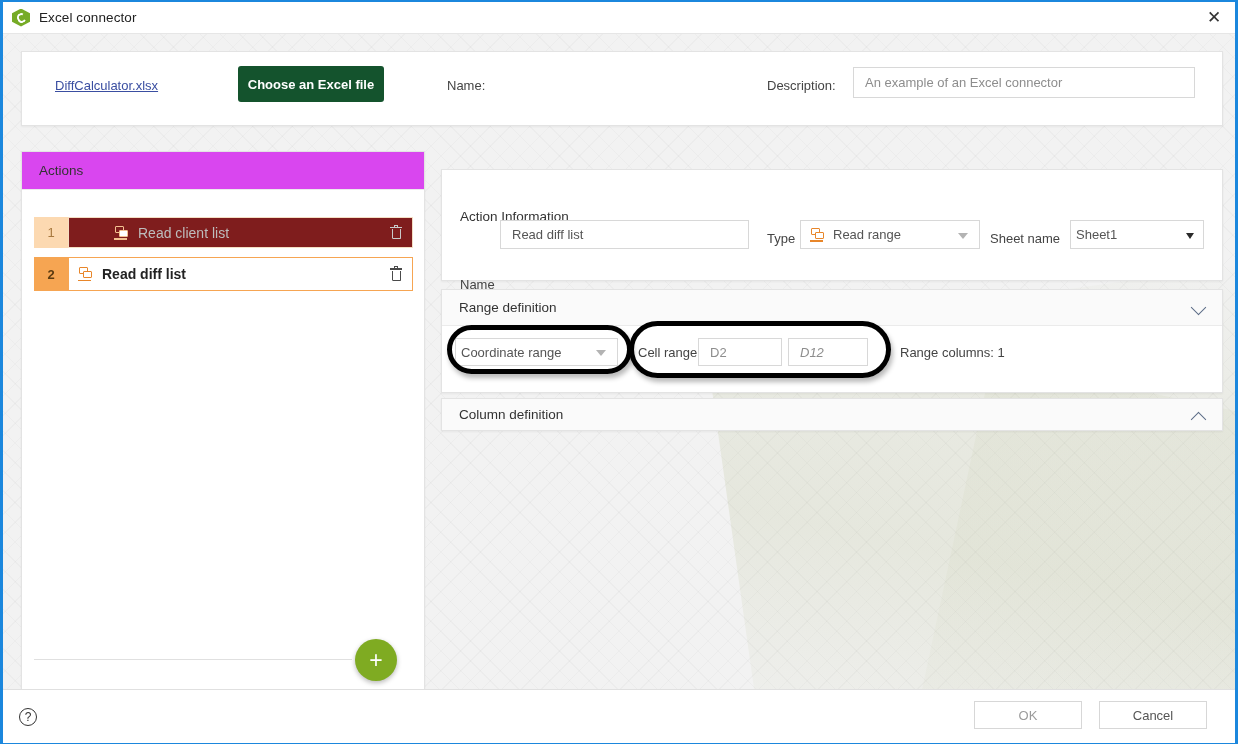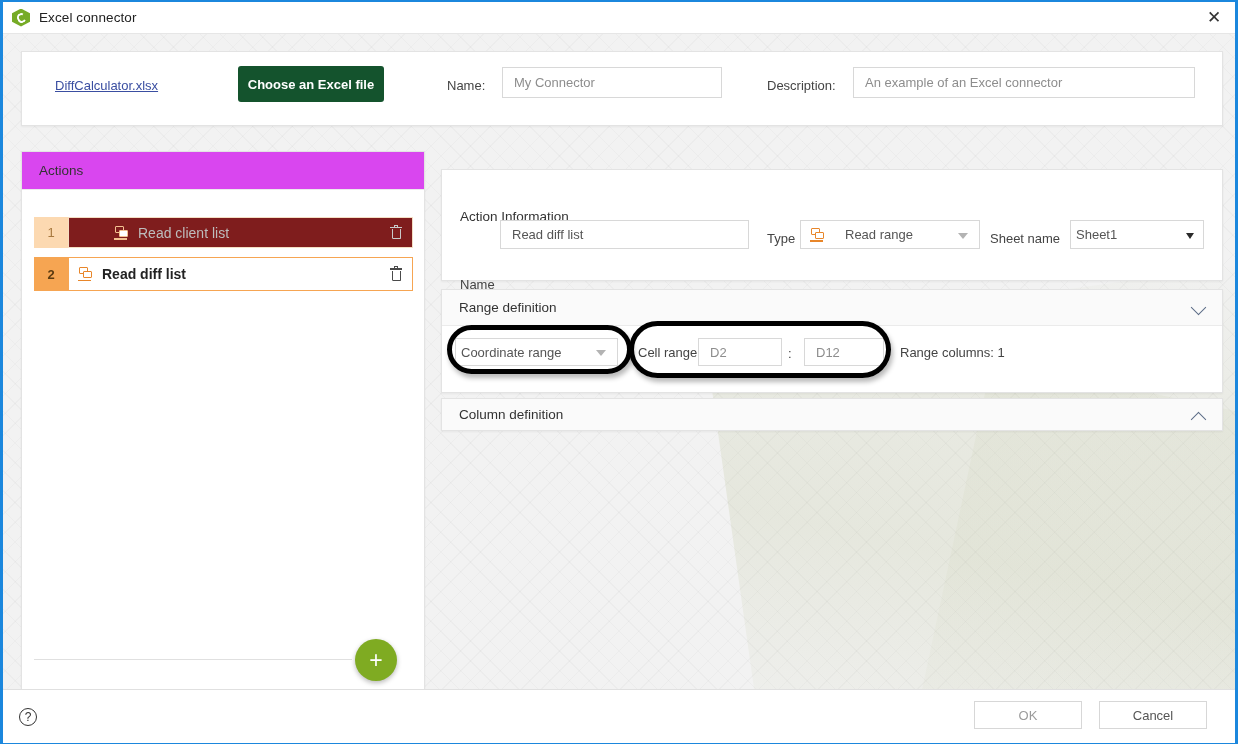--- a/index.html
+++ b/index.html
@@ -331,21 +331,20 @@
 
   <div id="canvas">
     <div id="watermark"></div>
     <div id="watermark2"></div>
 
     <div class="card" id="top-card">
       <a id="file-link">DiffCalculator.xlsx</a>
       <div id="choose-btn">Choose an Excel file</div>
 
       <div class="fld-label" id="name-label">Name:</div>
-      <div class="txtbox" id="name-box">My Connector</div>
 
       <div class="fld-label" id="desc-label">Description:</div>
       <div class="txtbox" id="desc-box">An example of an Excel connector</div>
     </div>
 
     <div class="card" id="actions-card">
       <div id="actions-header">Actions</div>
 
       <div class="action-row" id="action-row-1">
         <div class="num">1</div>
@@ -385,21 +384,21 @@
       <div id="add-fab">+</div>
     </div>
 
     <div class="card" id="info-card">
       <div id="info-title">Action Information</div>
 
       <div class="fld-label" style="left:18px; top:75px;margin-top:32px;">Name</div>
       <div class="txtbox" style="left:58px; top:50px; width:249px; height:29px; color:#555;">Read diff list</div>
 
       <div class="fld-label" style="left:325px; top:61px;">Type</div>
-      <div class="dropdown" style="left:358px; top:50px; width:180px; height:29px; padding-left:9px;gap:12px;">
+      <div class="dropdown" style="left:358px; top:50px; width:180px; height:29px; padding-left:9px;">
         <span class="grid-icon icon-strong">
           <span class="b1"></span>
             <span class="b2"></span>
             <span class="st"></span>
         </span>
         <span style="margin-left:8px;">Read range</span>
         <span class="dd-arrow-gray"></span>
       </div>
 
       <div class="fld-label" style="left:548px; top:61px;">Sheet name</div>
@@ -416,21 +415,21 @@
       </div>
 
       <div class="dropdown" style="left:13px; top:48px; width:163px; height:28px;">
         <span>Coordinate range</span>
         <span class="dd-arrow-gray"></span>
       </div>
 
       <div class="fld-label" style="left:196px; top:55px;">Cell range:</div>
       <div class="txtbox" style="left:256px; top:48px; width:84px; height:28px; color:#8d8d8d;">D2</div>
       <div class="fld-label" style="left:346px; top:56px; color:#444;">:</div>
-      <div class="txtbox" style="left:362px; top:48px; width:80px; height:28px; color:#8d8d8d;">D12</div>
+      <div class="txtbox" style="left:346px; top:48px; width:80px; height:28px; color:#8d8d8d;font-style:italic;">D12</div>
       <div class="fld-label" style="left:458px; top:55px;">Range columns: 1</div>
     </div>
 
     <div class="card" id="column-card">
       <div class="sec-head">
         <span>Column definition</span>
         <span class="chev up"></span>
       </div>
     </div>
 

